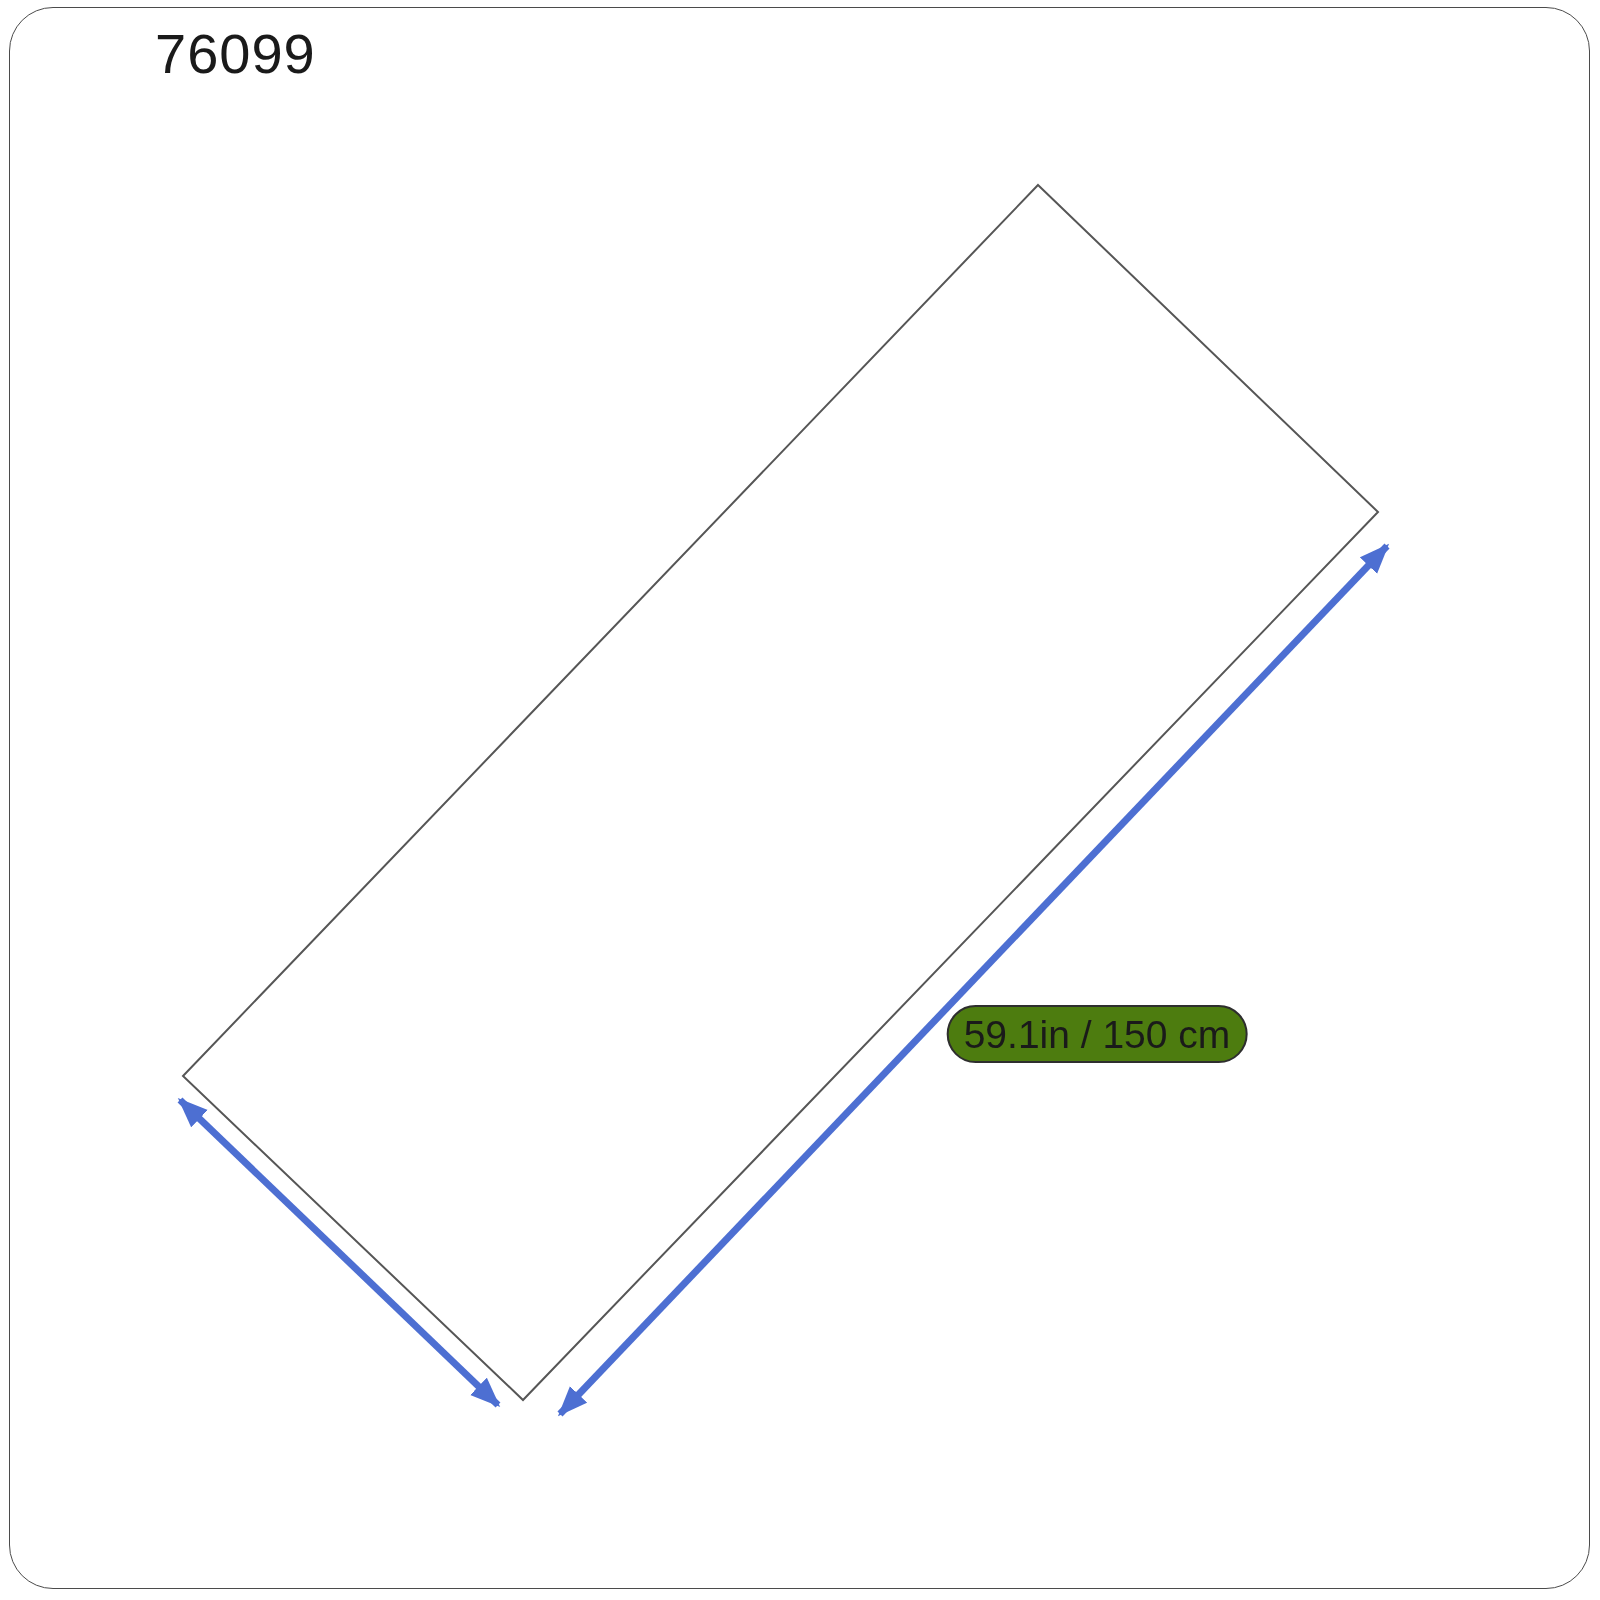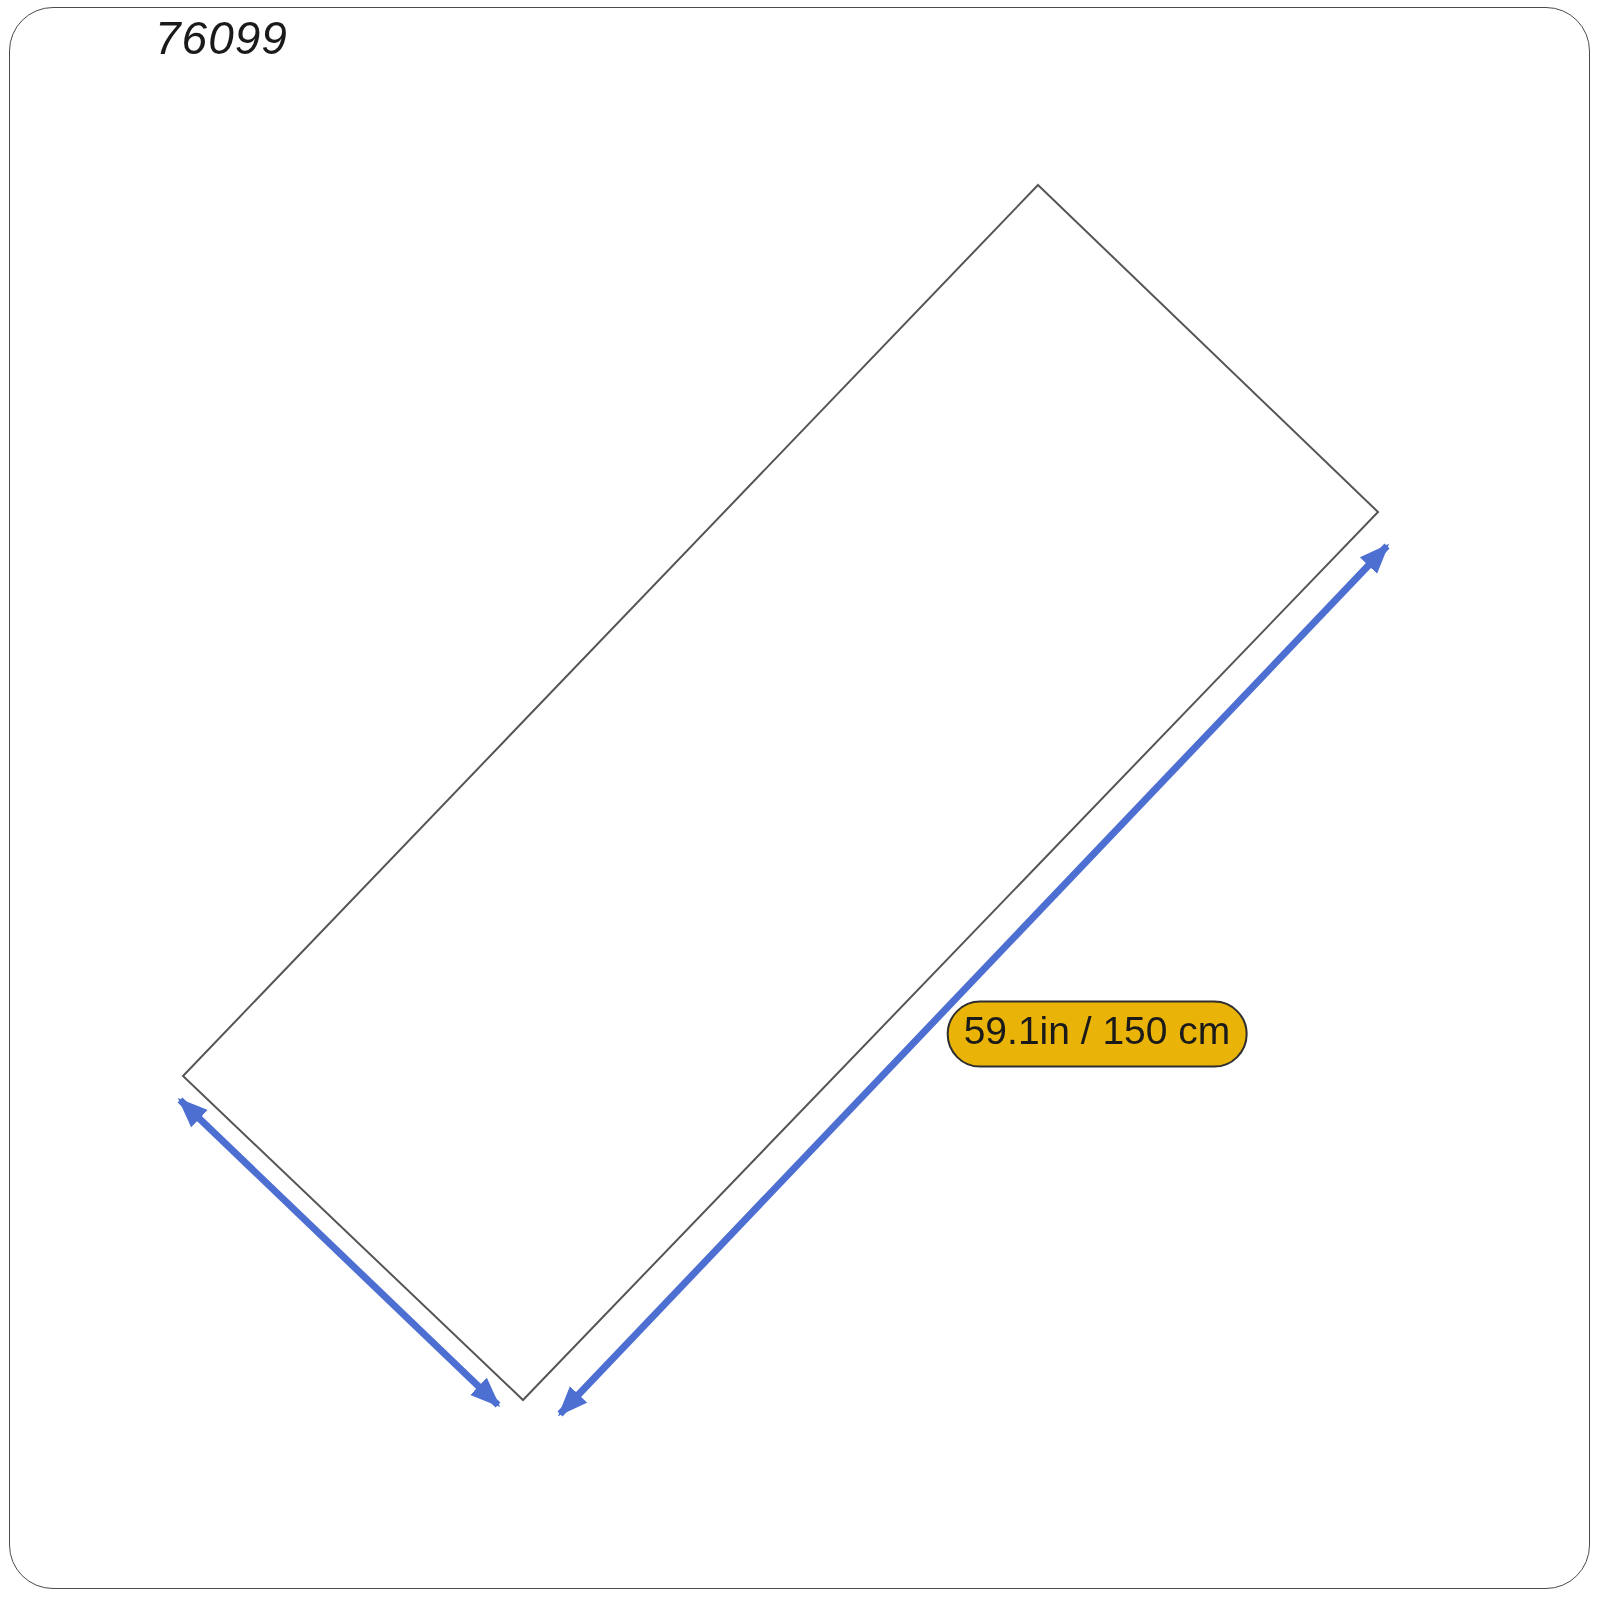--- a/index.html
+++ b/index.html
@@ -21,41 +21,40 @@
     top: 7px;
     right: 10px;
     bottom: 11px;
     border: 1.5px solid #4b4b4b;
     border-radius: 44px;
     pointer-events: none;
   }
   .title {
     position: absolute;
     left: 155px;
-    top: 15px;
-    font-size: 46px;
+    top: 26px;
+    font-size: 56px;
     line-height: 1.0;
     color: #1a1a1a;
     letter-spacing: 1px;
-    font-style: italic;
   }
   svg.diagram {
     position: absolute;
     left: 0;
     top: 0;
     width: 1600px;
     height: 1600px;
   }
   .pill {
     position: absolute;
     transform: translate(-50%, -50%);
-    background: #eab308;
+    background: #4d7c0f;
     border: 2px solid #6d28d9;
     border-radius: 40px;
-    padding: 5px 15px 11px 15px;
+    padding: 5px 15px 2px 15px;
     font-size: 39px;
     line-height: 1.2;
     color: #1a1a1a;
     white-space: nowrap;
   }
   .pill-long  { left: 1097px; top: 1034px; }
   .pill-short { left: 250px;  top: 1337px; }
 </style>
 </head>
 <body>

